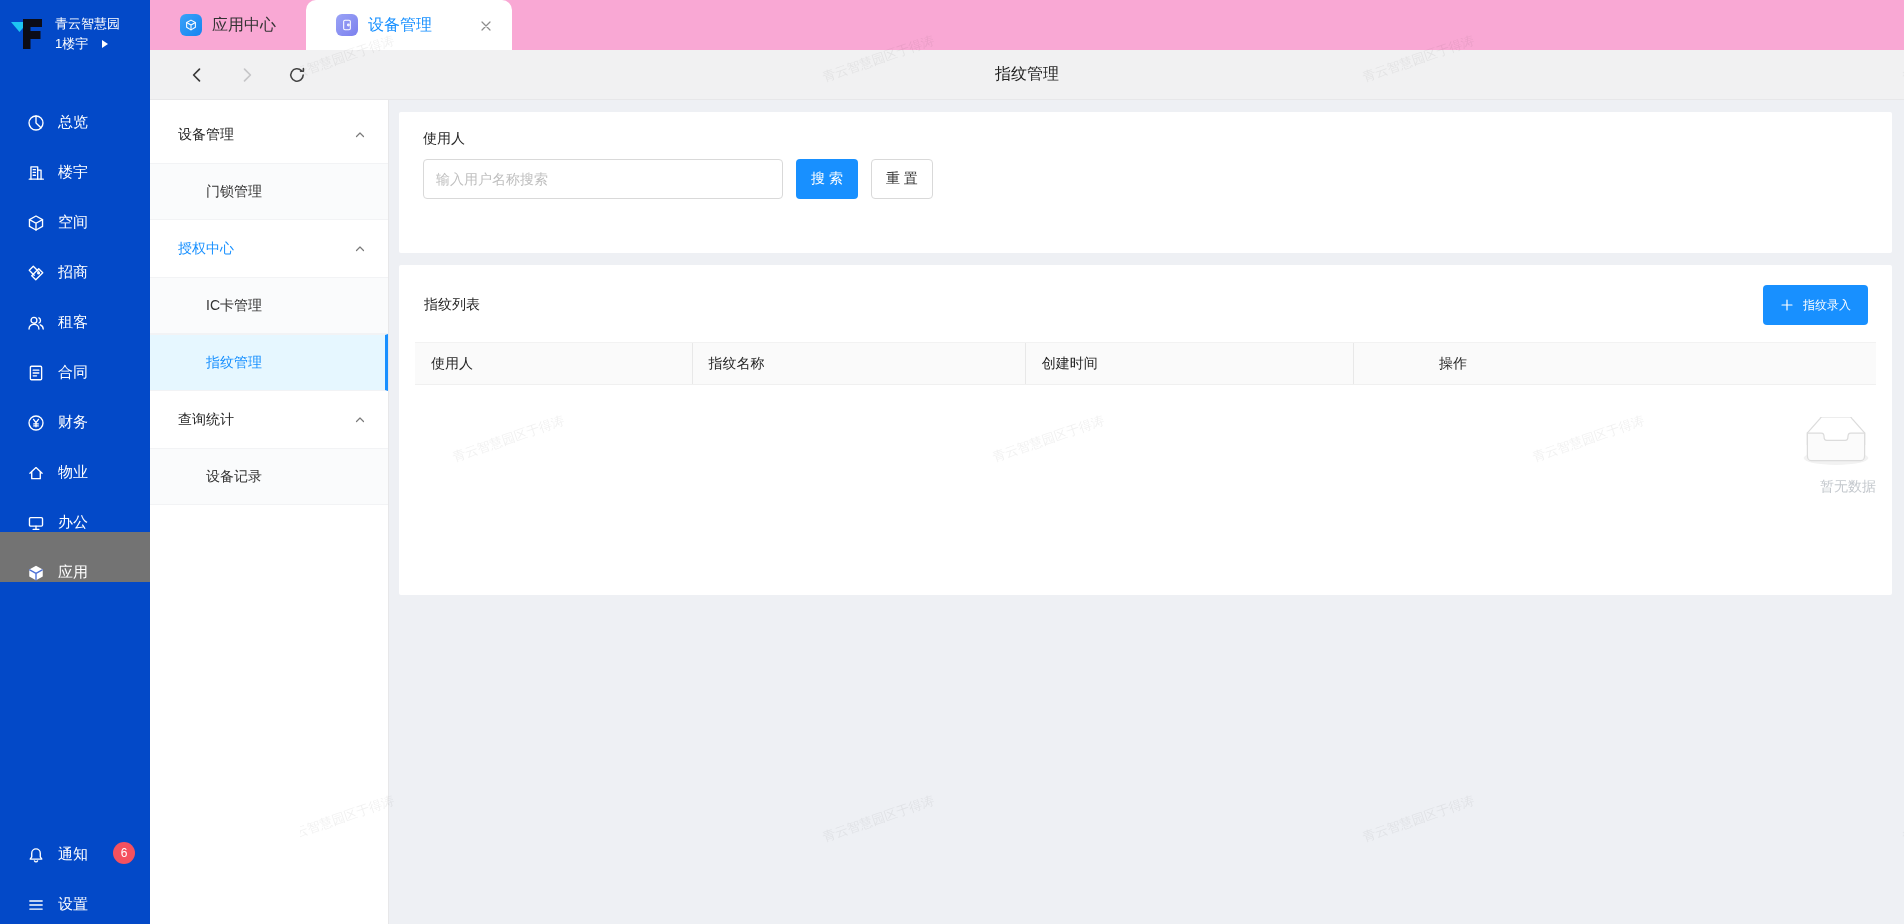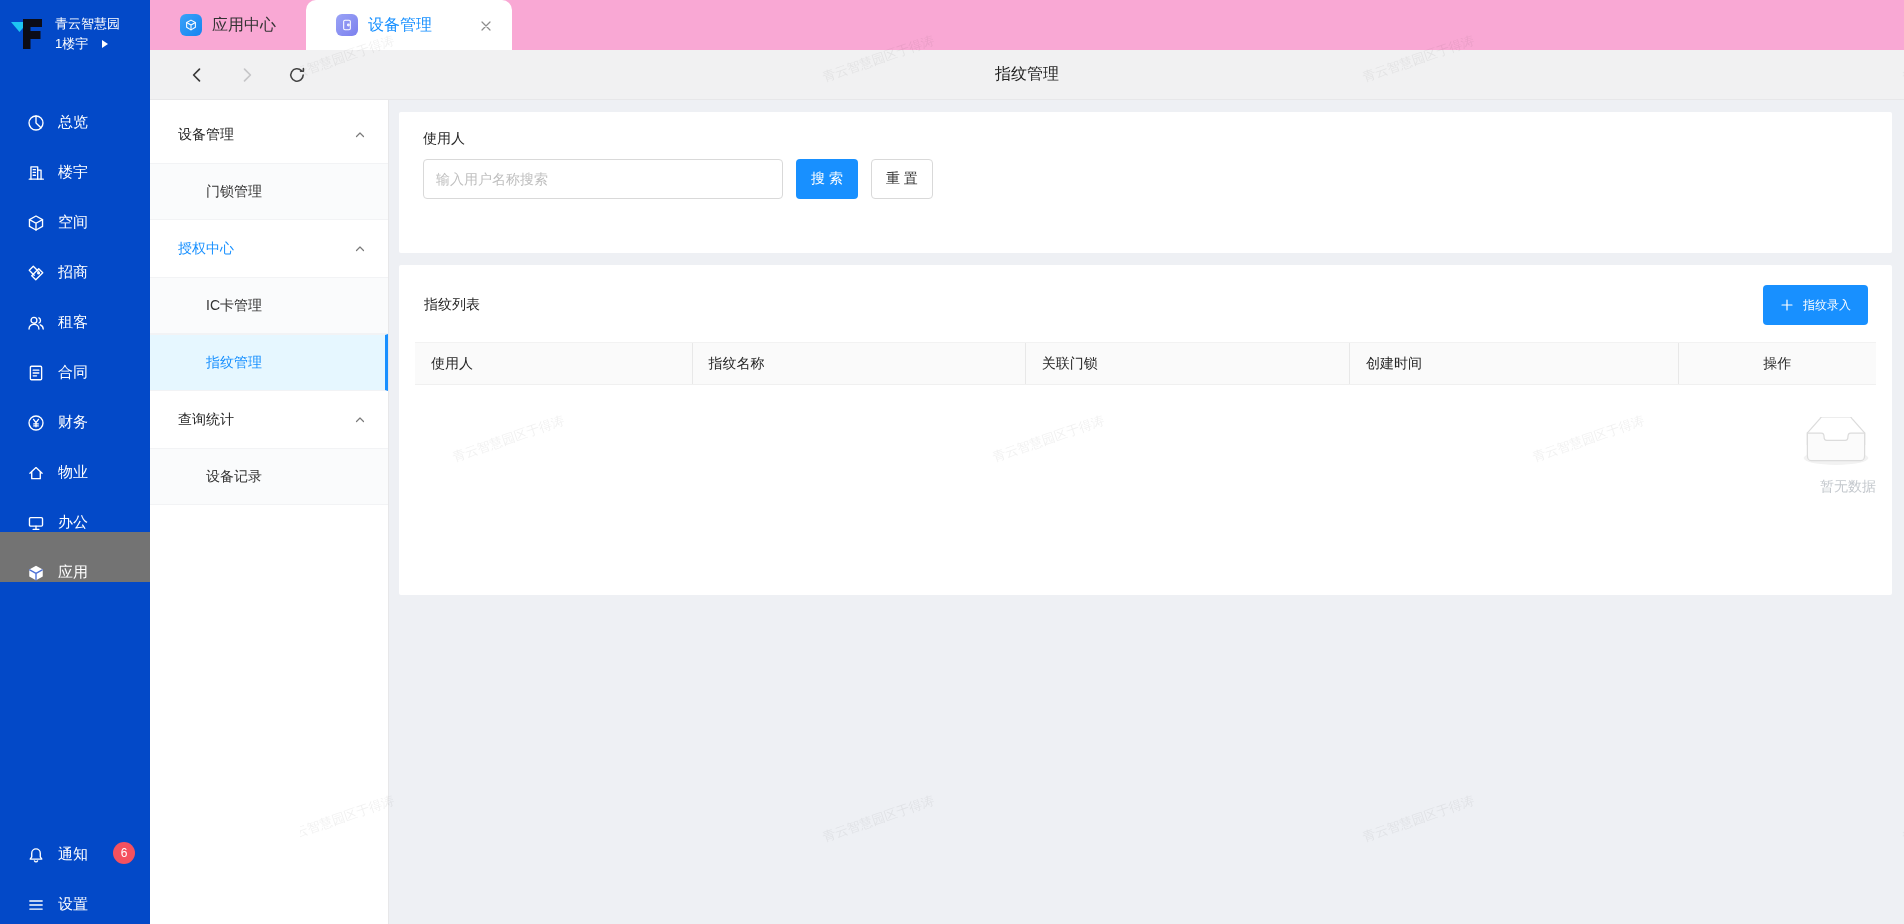--- a/index.html
+++ b/index.html
@@ -292,21 +292,20 @@
                   <path d="M7 2v10M2 7h10"></path>
                 </svg>
               <span>指纹录入</span>
             </button>
           </div>
 
           <div class="table">
             <div class="thead">
               <div class="th c0">使用人</div>
               <div class="th c1">指纹名称</div>
-              <div class="th c2">关联门锁</div>
               <div class="th c3">创建时间</div>
               <div class="th c4">操作</div>
             </div>
             <div class="empty">
               <svg width="80" height="51" viewBox="0 0 64 41" class="empty-svg">
                 <ellipse cx="32" cy="33" rx="26" ry="5.5" fill="#f2f2f2"></ellipse>
                 <g fill="#fbfbfb" stroke="#dcdcdc" stroke-width="1">
                   <path d="M55 12.76 44.854 1.258C44.367.474 43.656 0 42.907 0H21.093c-.749 0-1.46.474-1.947 1.257L9 12.761V22h46v-9.24z" fill="none"></path>
                   <path d="M41.613 15.931c0-1.605.994-2.93 2.227-2.931H55v18.137C55 33.26 53.68 35 52.05 35h-40.1C10.32 35 9 33.259 9 31.137V13h11.16c1.233 0 2.227 1.323 2.227 2.928v.022c0 1.605 1.005 2.901 2.237 2.901h14.752c1.232 0 2.237-1.308 2.237-2.913v-.007z"></path>
                 </g>

